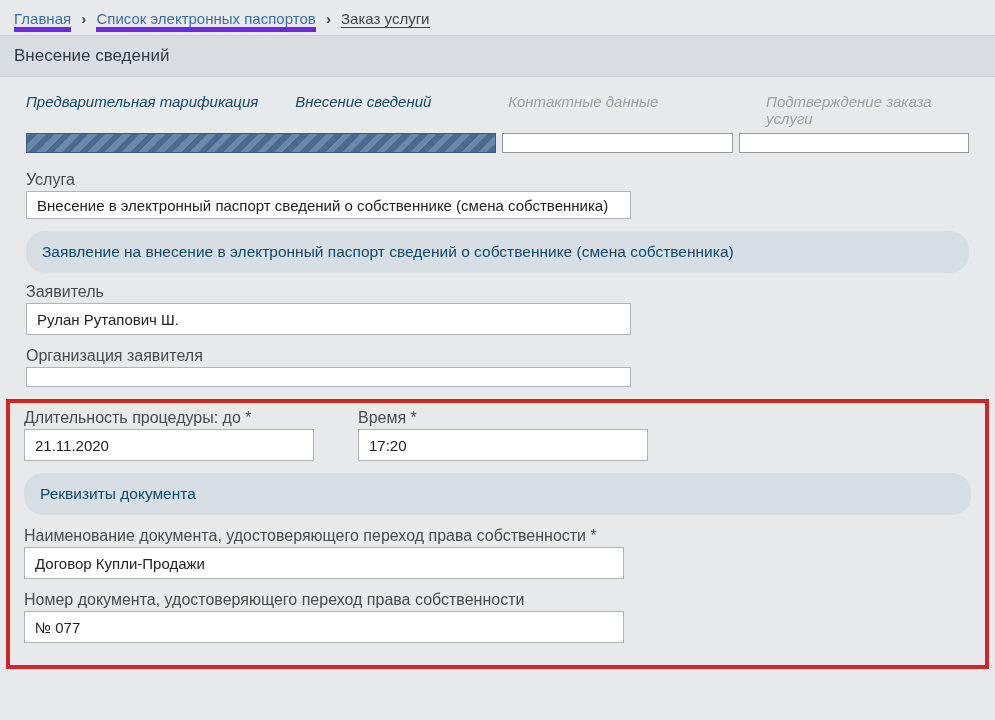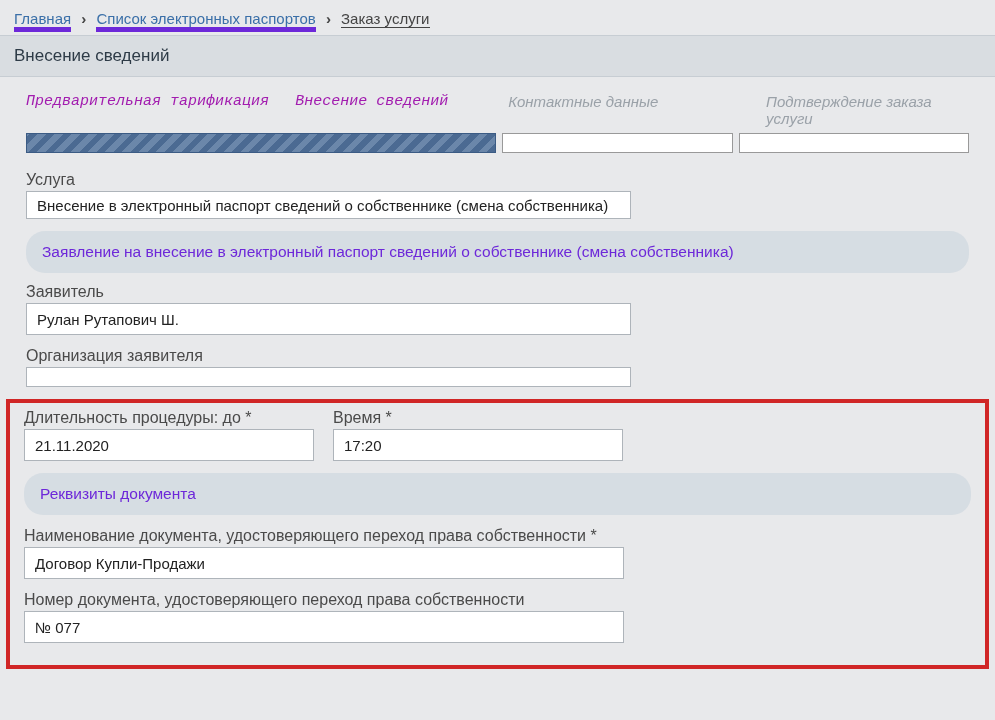--- a/index.html
+++ b/index.html
@@ -41,21 +41,21 @@
     padding: 16px 26px 14px;
   }
   .steps {
     display: flex;
     gap: 10px;
     font-size: 15px;
     font-style: italic;
     margin-bottom: 6px;
   }
   .step { flex: 1; color: #9aa1a8; }
-  .step.active { color: #a21caf; font-family: Liberation Mono, monospace; }
+  .step.active { color: #0c4a6e; }
   .step:nth-child(1){ flex: 1.15; }
   .step:nth-child(2){ flex: 0.9; }
   .step:nth-child(3){ flex: 1.1; }
   .step:nth-child(4){ flex: 0.9; }
   .progress-row {
     display: flex;
     gap: 6px;
     margin-bottom: 18px;
   }
   .progress-seg {
@@ -92,34 +92,34 @@
     height: 28px;
     display: flex;
     align-items: center;
   }
   .field-input.empty { height: 20px; padding: 0 10px; }
   .field-input.small { height: 32px; }
   .section-bar {
     background: #d6dde3;
     padding: 12px 16px;
     font-size: 15.5px;
-    color: #6d28d9;
+    color: #0c4a6e;
     margin: 8px 0 10px;
     border-radius: 19px;
   }
   .section-bar.in-hl {
     margin: 6px 0 12px;
   }
   .highlight {
     border: 4px solid #d02626;
     padding: 6px 14px 10px;
     margin: 0 -20px 10px;
   }
   .highlight .field-input { width: 600px; }
-  .two-col { display: flex; gap: 19px; }
+  .two-col { display: flex; gap: 44px; }
   .two-col .col1 { width: 290px; }
   .two-col .col2 { width: 290px; }
   .two-col .field-input { width: 100%; }
 </style>
 </head>
 <body>
 
 <div class="breadcrumb">
   <a href="#">Главная</a>
   <span class="sep">›</span>

